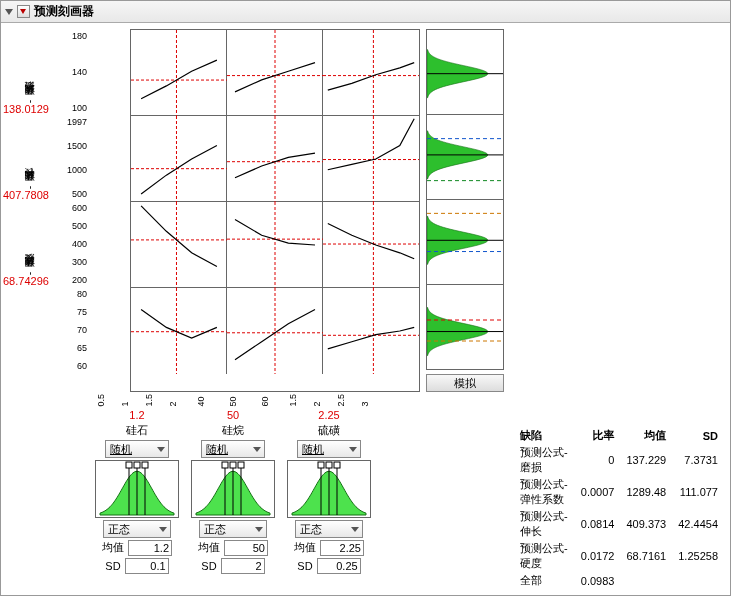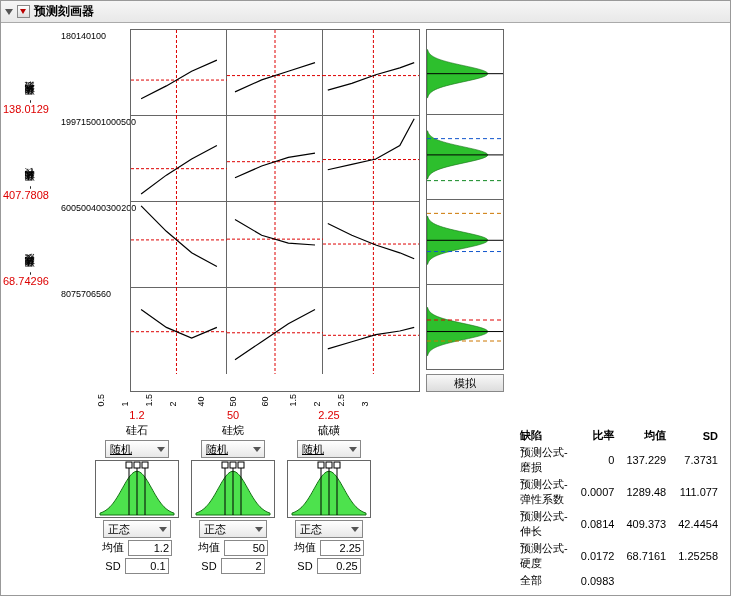--- a/index.html
+++ b/index.html
@@ -83,21 +83,21 @@
   }
   
   .tick-col {
     display: flex;
     flex-direction: column;
   }
   .tick-cell {
     height: 86px;
     width: 28px;
     display: flex;
-    flex-direction: row;
+    flex-direction: column;
     justify-content: space-between;
     padding: 2px 2px 2px 0;
     box-sizing: border-box;
     font-size: 9px;
     text-align: right;
   }
   
   .grid {
     display: flex;
     flex-direction: column;

